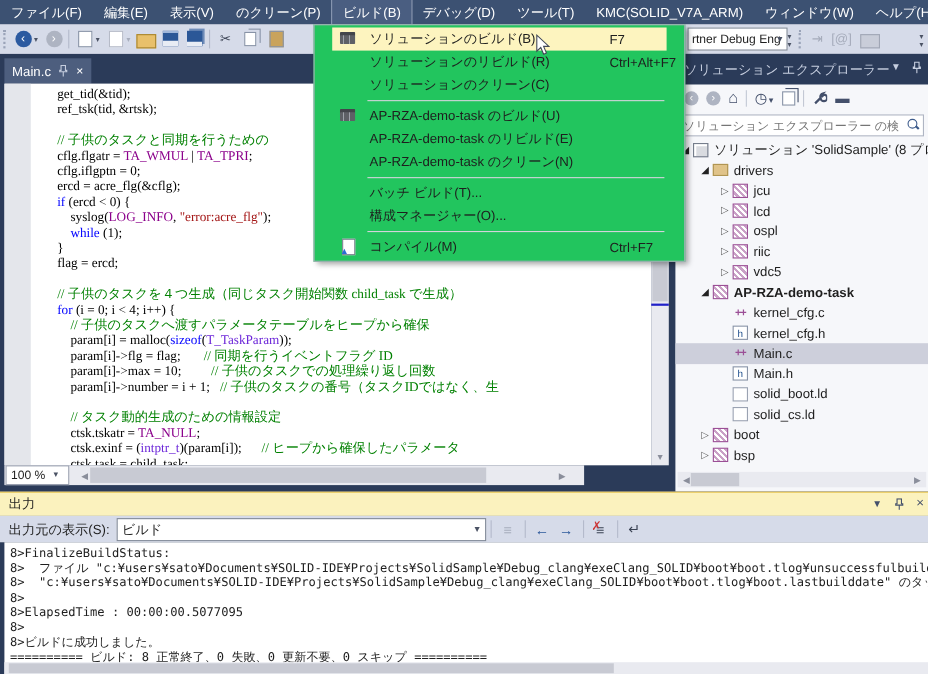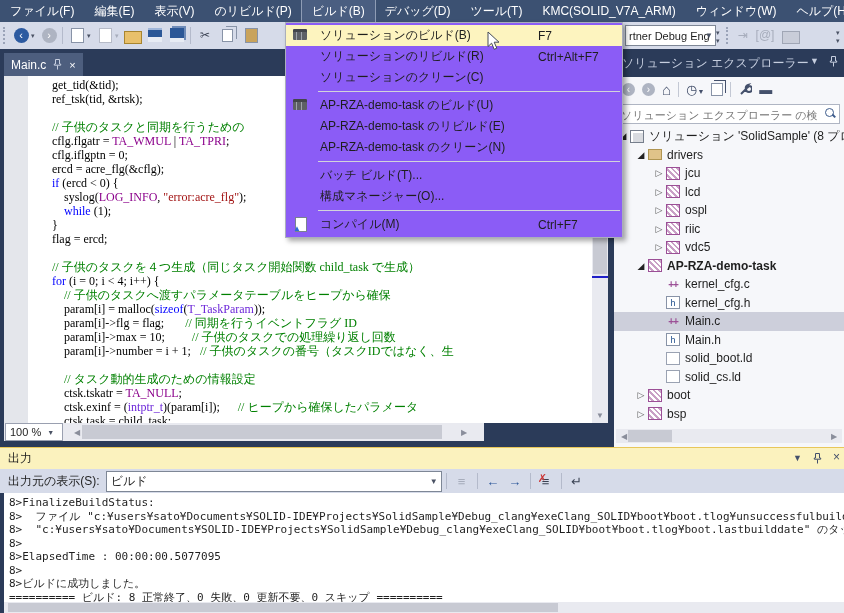--- a/index.html
+++ b/index.html
@@ -35,21 +35,21 @@
   .editor{position:absolute;left:4px;top:76px;width:588px;height:347px;background:#FFF;overflow:hidden;}
   .edmargin{position:absolute;left:0;top:0;width:24px;height:100%;background:#E4E6EB;}
   .code{position:absolute;left:30px;top:2px;font-family:Liberation Serif, serif;
         font-size:12px;line-height:14px;white-space:pre;color:#000;}
   .seg.k{color:#0000FF;} .seg.c{color:#008000;} .seg.m{color:#8B008B;}
   .seg.s{color:#A31515;} .seg.t{color:#6d28d9;} .seg.p{color:#000;}
   .vscroll{position:absolute;left:592px;top:76px;width:16px;height:347px;background:#E9EAF0;}
   .vthumb{position:absolute;left:1px;top:18px;width:14px;height:180px;background:#C8CAD3;}
   .vmark{position:absolute;left:0;top:200px;width:16px;height:2px;background:#2020C8;}
   .sarrow{color:#8A8E9B;font-size:8px;text-align:center;width:16px;position:absolute;}
-  .edbottom{position:absolute;left:4px;top:423px;width:480px;height:18px;background:#E9EAF0;
+  .edbottom{position:absolute;left:4px;top:423px;width:527px;height:18px;background:#E9EAF0;
             display:flex;align-items:center;font-size:11px;color:#1E1E1E;}
   .zoomcombo{width:52px;height:16px;background:#FFF;border:1px solid #9AA0B0;margin-left:1px;
              display:flex;align-items:center;padding-left:4px;gap:6px;position:relative;}
   .hthumb{position:absolute;left:78px;top:2px;width:360px;height:14px;background:#C8CAD3;}
   
   .solex{position:absolute;left:614px;top:49px;width:230px;height:398px;background:#F6F7FA;}
   .sx-title{position:absolute;left:0;top:0;width:100%;height:28px;background:#2B3B59;color:#C6CEDF;
             font-size:12px;display:flex;align-items:center;padding-left:8px;box-sizing:border-box;}
   .sx-title .ticons{position:absolute;right:6px;top:7px;display:flex;gap:10px;color:#C6CEDF;font-size:9px;}
   .sx-tools{position:absolute;left:0;top:28px;width:100%;height:25px;background:#F6F7FA;
@@ -93,23 +93,23 @@
   .ob-ico.dk{color:#3A4253;}
   .ob-ico.dis{color:#A7ADBC;}
   .ob-sep{width:1px;height:16px;background:#B4BACB;margin:0 4px;}
   .clear-x{position:absolute;left:3px;top:-2px;color:#C33;font-weight:bold;font-size:11px;}
   .out-text{position:absolute;left:0;top:46px;width:844px;height:154px;background:#FFF;border-left:4px solid #2B3B59;
             box-sizing:border-box;font-family:"DejaVu Sans Mono","Liberation Mono",monospace;
             font-size:11px;line-height:13.5px;color:#1E1E1E;padding:3px 0 0 5px;white-space:pre;overflow:hidden;}
   .out-hscroll{position:absolute;left:4px;top:155px;width:840px;height:11px;background:#E9EAF0;}
   .out-hthumb{position:absolute;left:4px;top:1px;width:550px;height:9px;background:#C8CAD3;}
   
-  .ddmenu{position:absolute;left:285px;top:22px;width:338px;background:#8b5cf6;border:1px solid #AAAEBB;
+  .ddmenu{position:absolute;left:285px;top:22px;width:338px;background:#22c55e;border:1px solid #AAAEBB;
           box-shadow:3px 3px 5px rgba(0,0,0,.35);z-index:50;font-size:12px;color:#1E1E1E;
-          padding:2px 0;box-sizing:border-box;}
+          padding:2px 16px;box-sizing:border-box;}
   .mrow{position:relative;height:21px;display:flex;align-items:center;}
   .mrow.hl{background:#FDF4BF;}
   .mrow .mlabel{position:absolute;left:34px;white-space:nowrap;}
   .mrow .mshort{position:absolute;left:252px;white-space:nowrap;}
   .msep{height:1px;background:#D2D4DB;margin:3px 2px 3px 32px;}
   .mico{position:absolute;left:8px;width:16px;height:14px;}
   .mico-build{left:7px;top:4px;width:14px;height:11px;background:#5E6066;
       box-shadow:inset 0 3px 0 #43454B;border-radius:1px;
       background-image:linear-gradient(90deg,transparent 3px,#9EA2AA 3px,#9EA2AA 4px,transparent 4px,transparent 8px,#9EA2AA 8px,#9EA2AA 9px,transparent 9px);}
   .mico-compile{left:9px;top:3px;width:10px;height:13px;background:#FFF;border:1px solid #7A828E;}
@@ -120,21 +120,21 @@
 </style>
 </head>
 <body>
 
 <div class="app">
 
   <div class="menubar" id="menubar">
       <span class="mitem">ファイル(F)</span>
       <span class="mitem">編集(E)</span>
       <span class="mitem">表示(V)</span>
-      <span class="mitem">のリビルド(P)</span>
+      <span class="mitem">のクリーン(P)</span>
       <span class="mitem open">ビルド(B)</span>
       <span class="mitem">デバッグ(D)</span>
       <span class="mitem">ツール(T)</span>
       <span class="mitem">KMC(SOLID_V7A_ARM)</span>
       <span class="mitem">ウィンドウ(W)</span>
       <span class="mitem">ヘルプ(H)</span>
     </div>
 
   <div class="toolbar">
     <div class="grip" style="left:3px"></div>

